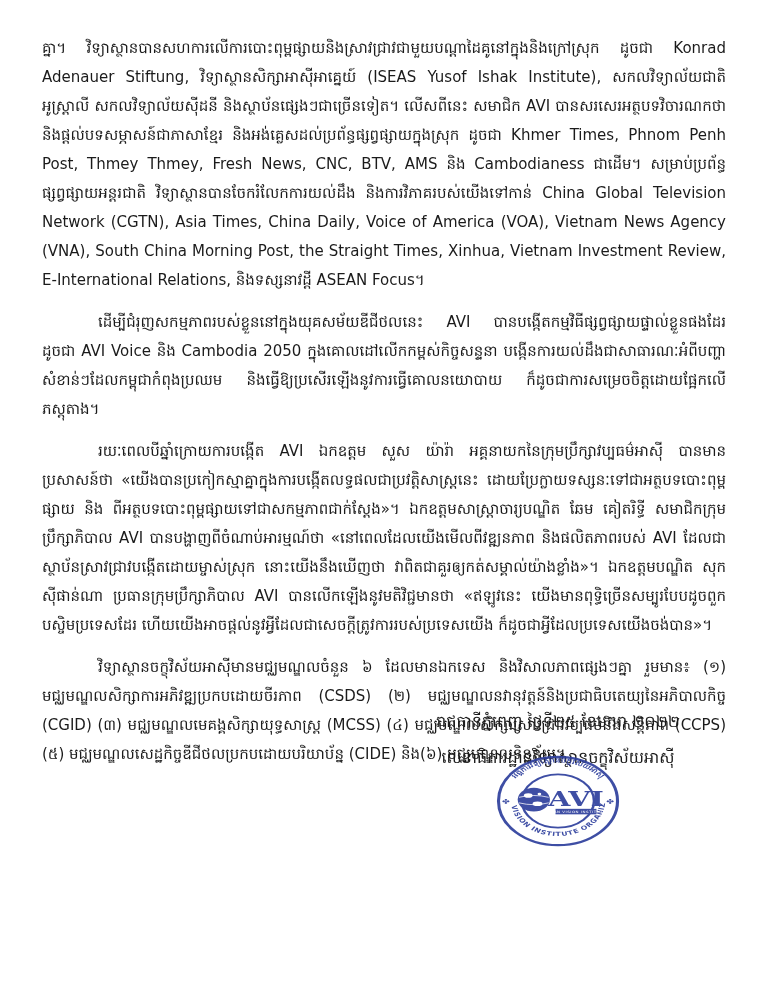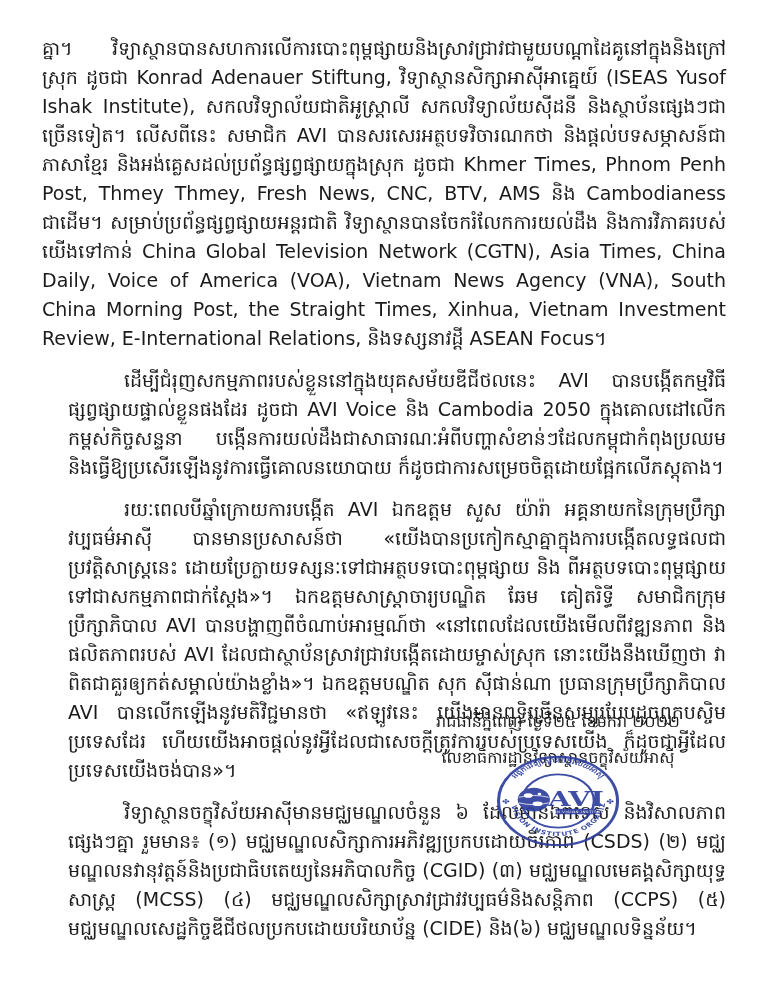--- a/index.html
+++ b/index.html
@@ -8,26 +8,26 @@
     background: #ffffff;
     position: relative;
     overflow: hidden;
     font-family: "DejaVu Sans", sans-serif;
     color: #1b1b1b;
   }
   .page { position: absolute; inset: 0; background: #ffffff; }
   .text-block {
     position: absolute;
     left: 42px; top: 34px; width: 684px;
-    font-size: 19px;
+    font-size: 15px;
     line-height: 29px;
     text-align: justify;
   }
   .para { margin: 0 0 13px 0; }
-  .para.indent { text-indent: 56px; margin-left: 26px; }
+  .para.indent { text-indent: 56px; }
   .bold-name { font-weight: normal; }
   .signoff {
     position: absolute;
     left: 412px; top: 704px; width: 292px;
     text-align: center;
     font-size: 16px;
     line-height: 36px;
   }
   .signoff .line { display: block; }
   

